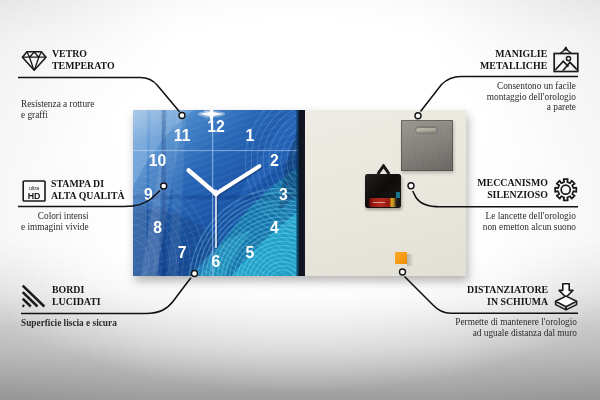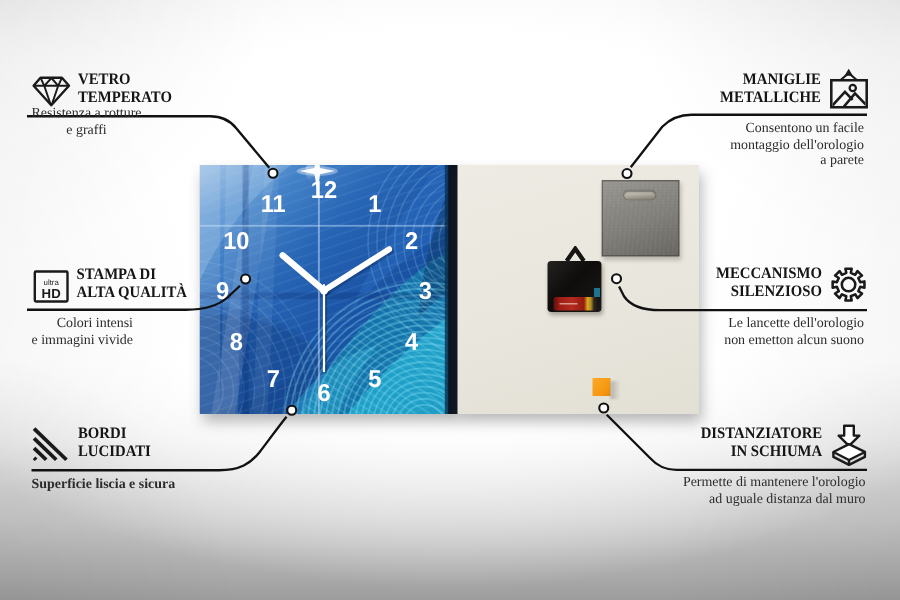--- a/index.html
+++ b/index.html
@@ -248,21 +248,21 @@
   <circle cx="565.7" cy="189.7" r="4.5"></circle>
  </g>
 
  <g fill="#ffffff" stroke="#1a1a1a" stroke-width="1.6" stroke-linejoin="round">
   <path d="M562.8,283.8 L569.2,283.8 L569.2,290.4 L572.9,290.4 L566,297.2 L559.1,290.4 L562.8,290.4 Z"></path>
   <path d="M555.6,301.3 L566,296.1 L576.6,301.3 L566,306.7 Z"></path>
   <path d="M555.6,301.3 L555.6,304.6 L566,309.9 L576.6,304.6 L576.6,301.3 M566,306.7 L566,309.9" fill="none"></path>
  </g>
 </svg>
 <div class="hd" style="left:52px;top:48px;">VETRO<br>TEMPERATO</div>
-<div class="sub" style="left:21px;top:71px;text-align:center;">Resistenza a rotture<br>e graffi</div>
+<div class="sub" style="left:21px;top:99px;">Resistenza a rotture<br>e graffi</div>
 <div class="hd" style="left:51px;top:178.2px;">STAMPA DI<br>ALTA QUALITÀ</div>
 <div class="sub" style="left:21px;top:211px;text-align:right;">Colori intensi<br>e immagini vivide</div>
 <div class="hd" style="left:52px;top:284.2px;">BORDI<br>LUCIDATI</div>
 <div class="sub" style="left:21px;top:318px;font-weight:bold;">Superficie liscia e sicura</div>
 <div class="hd r" style="right:53px;top:47.5px;">MANIGLIE<br>METALLICHE</div>
 <div class="sub r" style="right:24px;top:81px;margin-left:20px;">Consentono un facile<br>montaggio dell'orologio<br>a parete</div>
 <div class="hd r" style="right:52px;top:177px;">MECCANISMO<br>SILENZIOSO</div>
 <div class="sub r" style="right:24px;top:211px;margin-left:12px;">Le lancette dell'orologio<br>non emetton alcun suono</div>
 <div class="hd r" style="right:52px;top:283.5px;">DISTANZIATORE<br>IN SCHIUMA</div>
 <div class="sub r" style="right:23px;top:317px;font-family:Liberation Serif, serif;">Permette di mantenere l'orologio<br>ad uguale distanza dal muro</div>

